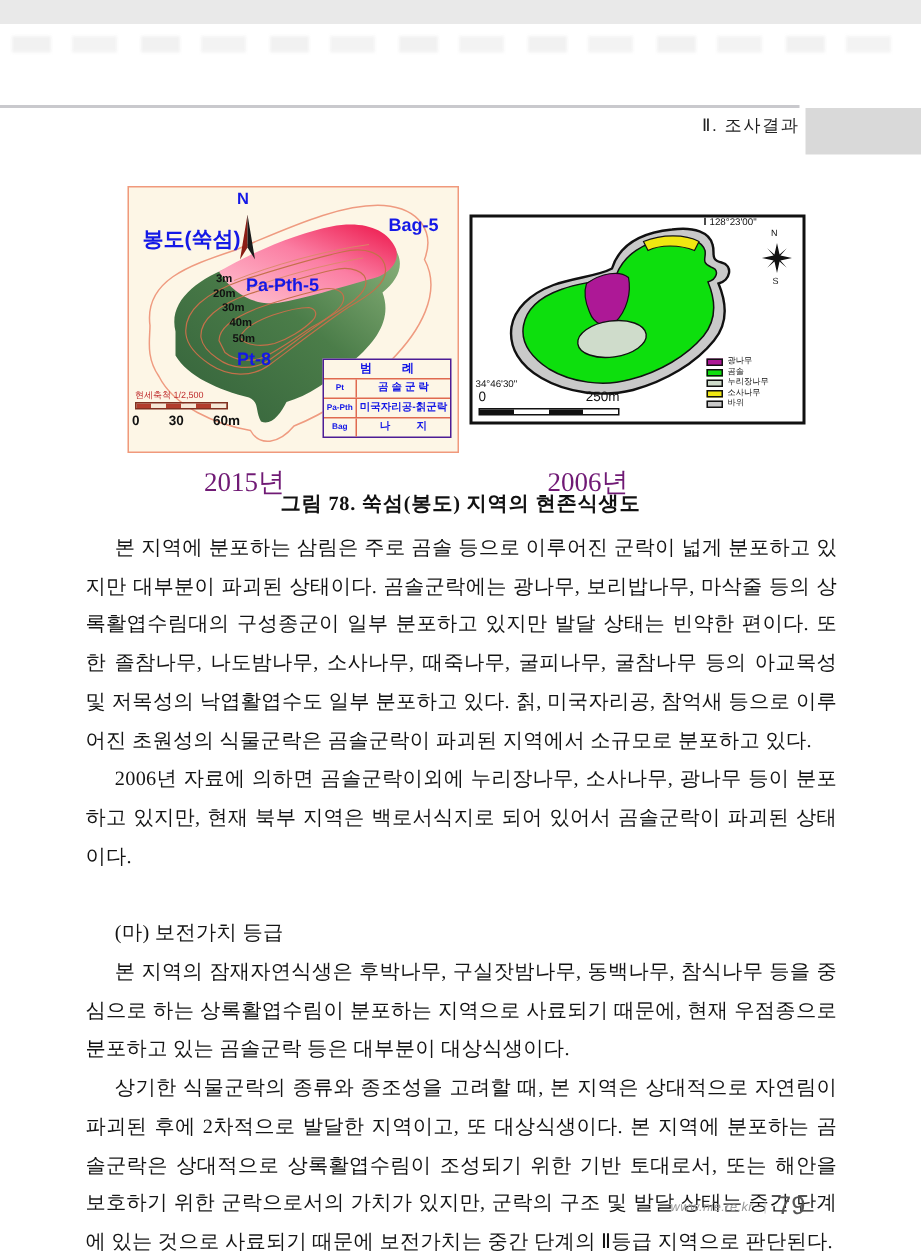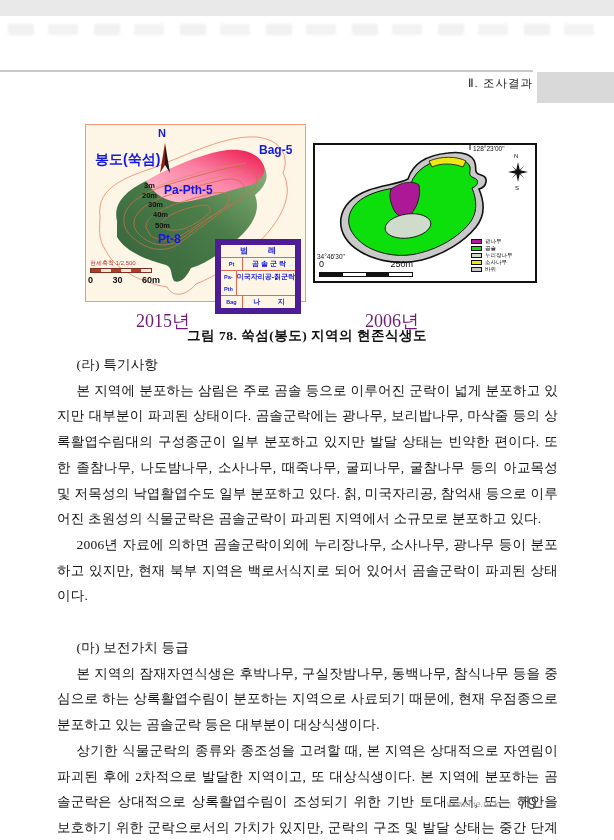--- a/index.html
+++ b/index.html
@@ -26,21 +26,21 @@
   .m15-bag { left:137px; top:18px; font-size:12px;padding-left:36px; }
   .m15-papth { left:78px; top:58px; font-size:12px; }
   .m15-pt { left:72px; top:107px; font-size:12px; }
   .m15-contour { position:absolute; color:#111; font-weight:bold; font-family:"Liberation Sans", sans-serif; font-size:7.5px; }
   .scale-note { position:absolute; left:4px; top:134px; color:#c03030; font-size:6px; font-family:"Liberation Sans", sans-serif; }
   .scale-bar15 { position:absolute; left:4px; top:143px; width:62px; height:5px; border:1px solid #803020;
     background:repeating-linear-gradient(90deg,#b23c2c 0 10px,#f7e8d6 10px 20px); }
   .scale-ticks15 { position:absolute; left:2px; top:150px; width:72px; display:flex; justify-content:space-between;
     color:#111; font-weight:bold; font-family:"Liberation Sans", sans-serif; font-size:9px; }
   .legend15 { position:absolute; left:129px; top:114px; width:86px; background:#fdf6e6;
-    border:6px solid #4c1d95; font-family:"Liberation Sans", sans-serif; }
+    border:1px solid #4c1d95; font-family:"Liberation Sans", sans-serif; }
   .legend15 .lg-head { text-align:center; color:#1418e6; font-weight:bold; font-size:8px; line-height:12px;
     border-bottom:1px solid #e06a50; white-space:pre; }
   .legend15 .lg-row { display:flex; border-bottom:1px solid #e06a50; }
   .legend15 .lg-row:last-child { border-bottom:none; }
   .legend15 .lg-code { width:22px; border-right:1px solid #e06a50; color:#1418e6; font-weight:bold;
     font-size:5.5px; line-height:12px; text-align:center; }
   .legend15 .lg-label { flex:1; color:#1418e6; font-weight:bold; font-size:7px; line-height:12px;
     text-align:center; white-space:pre; }
 
   
@@ -226,21 +226,20 @@
         <span class="lg6-label">바위</span>
       </div>
     </div>
   </div>
 
   <div class="year-label year-2015">2015년</div>
   <div class="year-label year-2006">2006년</div>
   <div class="fig-caption">그림 78. 쑥섬(봉도) 지역의 현존식생도</div>
 
   <div class="body-text">
-    <h3>(라) 특기사항</h3>
     <p>본 지역에 분포하는 삼림은 주로 곰솔 등으로 이루어진 군락이 넓게 분포하고 있지만 대부분이 파괴된 상태이다. 곰솔군락에는 광나무, 보리밥나무, 마삭줄 등의 상록활엽수림대의 구성종군이 일부 분포하고 있지만 발달 상태는 빈약한 편이다. 또한 졸참나무, 나도밤나무, 소사나무, 때죽나무, 굴피나무, 굴참나무 등의 아교목성 및 저목성의 낙엽활엽수도 일부 분포하고 있다. 칡, 미국자리공, 참억새 등으로 이루어진 초원성의 식물군락은 곰솔군락이 파괴된 지역에서 소규모로 분포하고 있다.</p>
     <p>2006년 자료에 의하면 곰솔군락이외에 누리장나무, 소사나무, 광나무 등이 분포하고 있지만, 현재 북부 지역은 백로서식지로 되어 있어서 곰솔군락이 파괴된 상태이다.</p>
     <div class="sec-gap"></div>
     <h3>(마) 보전가치 등급</h3>
     <p>본 지역의 잠재자연식생은 후박나무, 구실잣밤나무, 동백나무, 참식나무 등을 중심으로 하는 상록활엽수림이 분포하는 지역으로 사료되기 때문에, 현재 우점종으로 분포하고 있는 곰솔군락 등은 대부분이 대상식생이다.</p>
     <p>상기한 식물군락의 종류와 종조성을 고려할 때, 본 지역은 상대적으로 자연림이 파괴된 후에 2차적으로 발달한 지역이고, 또 대상식생이다. 본 지역에 분포하는 곰솔군락은 상대적으로 상록활엽수림이 조성되기 위한 기반 토대로서, 또는 해안을 보호하기 위한 군락으로서의 가치가 있지만, 군락의 구조 및 발달 상태는 중간 단계에 있는 것으로 사료되기 때문에 보전가치는 중간 단계의 Ⅱ등급 지역으로 판단된다.</p>
   </div>
 
   <div class="footer">
     <span class="site">www.nie.re.kr</span>

